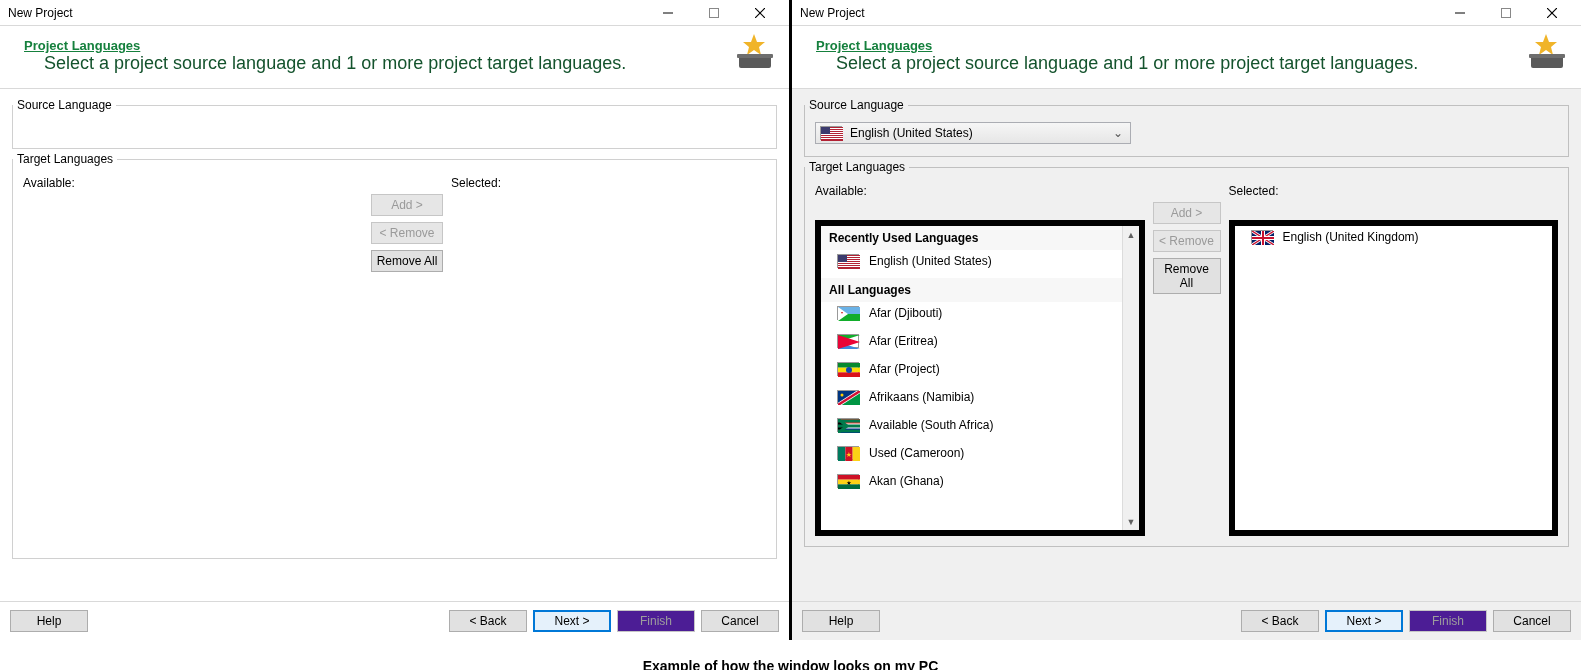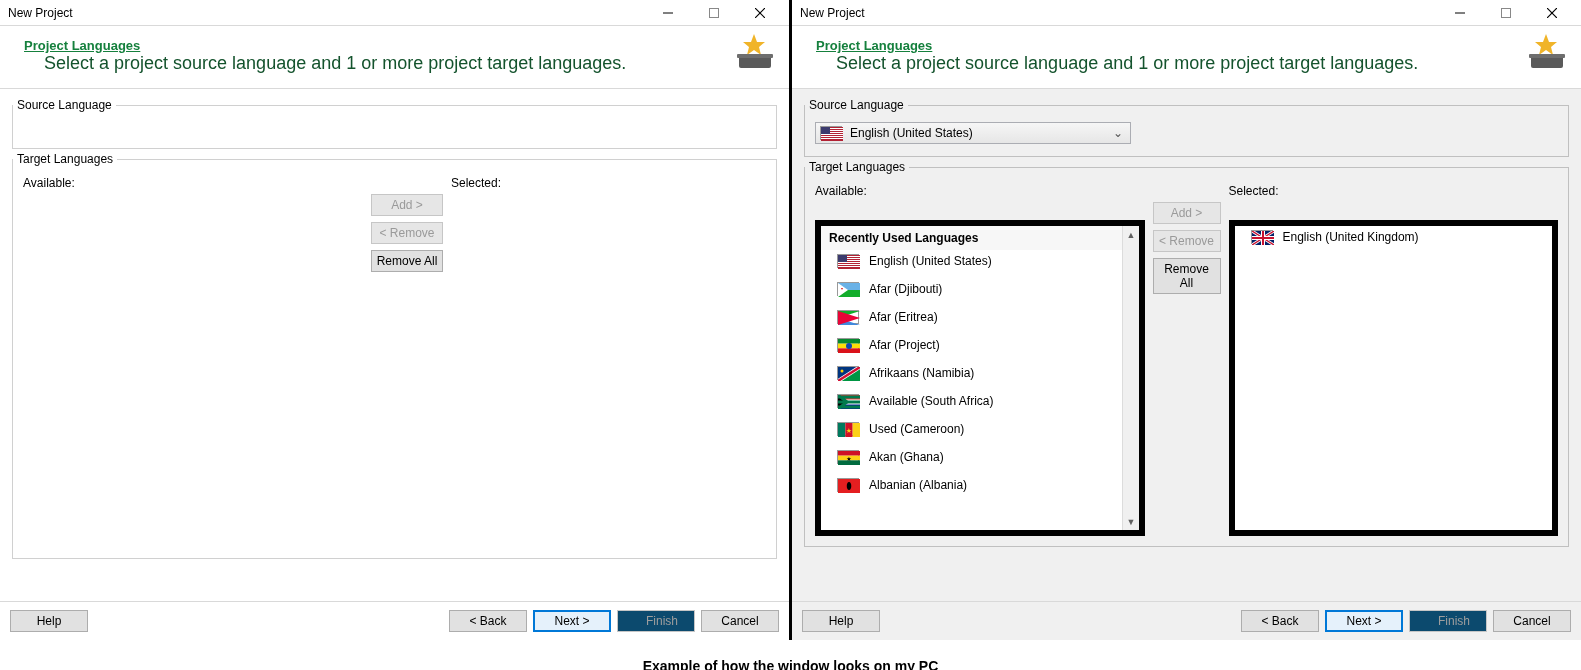--- a/index.html
+++ b/index.html
@@ -209,23 +209,22 @@
   .fbtn {
     border: 1px solid #adadad;
     background: #e1e1e1;
     padding: 3px 16px;
     min-width: 78px;
     text-align: center;
     font-size: 12px;
   }
   .fbtn.disabled {
     color: #9d9d9d;
-    background:#0c4a6e;
+    background:#4c1d95;
     border-color:#c6c6c6;
-    text-align:right;
   }
   .fbtn.primary {
     border: 2px solid #0078d7;
     background:#e5f1fb;
     padding: 2px 0;
   }
   
   .captions { width:1581px; text-align:center; }
   .caption { display:inline-block; width:789px; font-weight:bold; font-size:14px; padding: 18px 60px 0 60px; vertical-align:top;}
   
@@ -386,20 +385,21 @@
                         <rect y="1" width="22" height="1" fill="#fff"></rect>
                         <rect y="3" width="22" height="1" fill="#fff"></rect>
                         <rect y="5" width="22" height="1" fill="#fff"></rect>
                         <rect y="7" width="22" height="1" fill="#fff"></rect>
                         <rect y="9" width="22" height="1" fill="#fff"></rect>
                         <rect y="11" width="22" height="1" fill="#fff"></rect>
                         <rect width="9" height="7" fill="#3c3b6e"></rect>
                       </svg></span>
                     <span>English (United States)</span>
                   </div>
+                  <div class="section-hdr">All Languages</div>
                   <div class="lang-item">
                     <span class="flag"><svg width="22" height="14">
                         <rect width="22" height="7" fill="#6ab2e7"></rect>
                         <rect y="7" width="22" height="7" fill="#12ad2b"></rect>
                         <polygon points="0,0 10,7 0,14" fill="#fff"></polygon>
                         <polygon points="3,5 5,5 4,7" fill="#d7141a"></polygon>
                       </svg></span>
                     <span>Afar (Djibouti)</span>
                   </div>
                   <div class="lang-item">
@@ -450,27 +450,20 @@
                     <span>Used (Cameroon)</span>
                   </div>
                   <div class="lang-item">
                     <span class="flag"><svg width="22" height="14">
                         <rect width="22" height="4.67" fill="#ce1126"></rect>
                         <rect y="4.67" width="22" height="4.67" fill="#fcd116"></rect>
                         <rect y="9.33" width="22" height="4.67" fill="#006b3f"></rect>
                         <text x="11" y="9.5" font-size="6" fill="#000" text-anchor="middle">★</text>
                       </svg></span>
                     <span>Akan (Ghana)</span>
-                  </div>
-                  <div class="lang-item">
-                    <span class="flag"><svg width="22" height="14">
-                        <rect width="22" height="14" fill="#e41e20"></rect>
-                        <path d="M11,3 C8,3 8,11 11,11 C14,11 14,3 11,3 Z" fill="#000"></path>
-                      </svg></span>
-                    <span>Albanian (Albania)</span>
                   </div>
                 </div>
               <div class="scrollbar-stub">
                 <div class="up">▲</div>
                 <div class="down">▼</div>
               </div>
             </div>
           </div>
           <div class="col-btns">
             <div class="btn disabled wide">Add &gt;</div>

